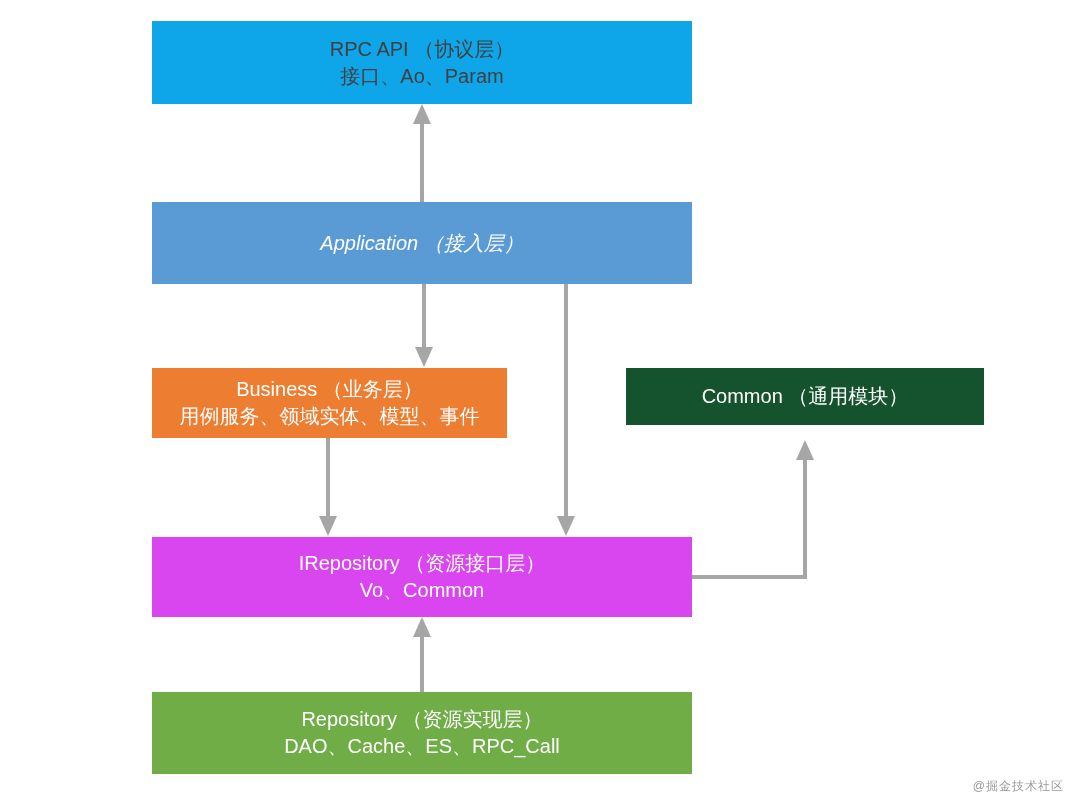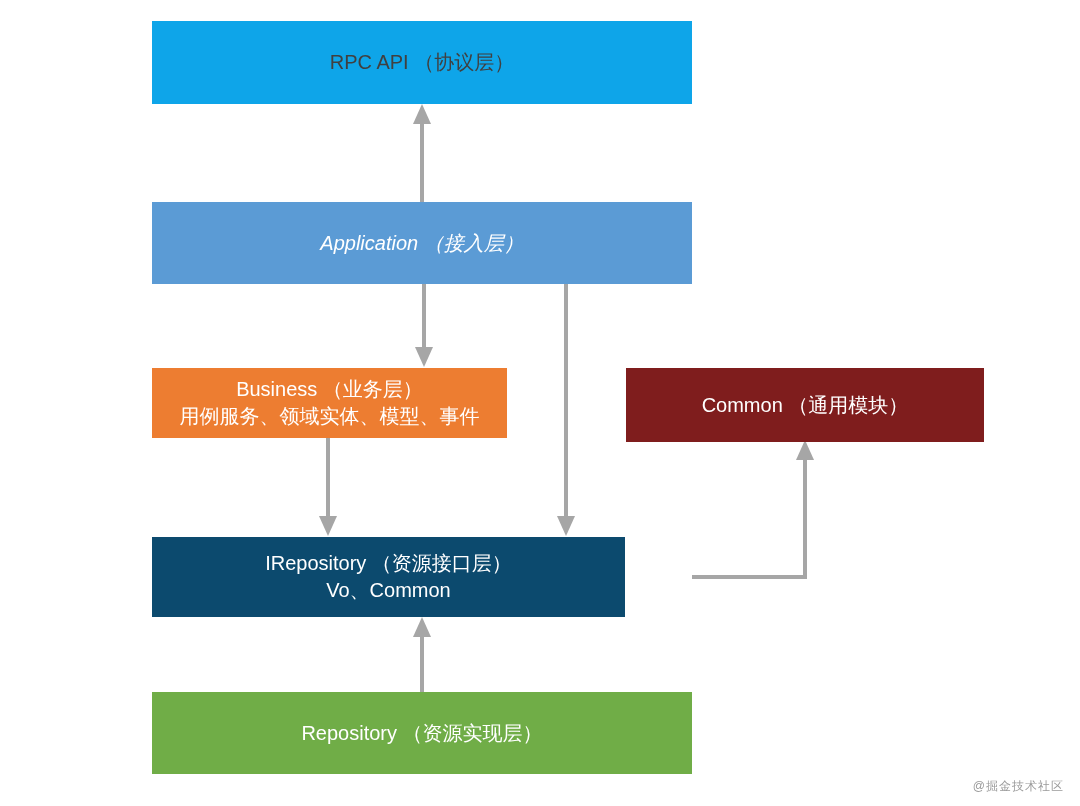--- a/index.html
+++ b/index.html
@@ -38,26 +38,26 @@
   }
   .box-application {
     left: 152px; top: 202px; width: 540px; height: 82px;
     background: #5B9BD5; color: #FFFFFF; font-style: italic;
   }
   .box-business {
     left: 152px; top: 368px; width: 355px; height: 70px;
     background: #ED7D31; color: #FFFFFF; align-items: flex-end;
   }
   .box-common {
-    left: 626px; top: 368px; width: 358px; height: 74px;
-    background: #7f1d1d; color: #FFFFFF;
+    left: 626px; top: 368px; width: 358px; height: 57px;
+    background: #14532d; color: #FFFFFF;
   }
   .box-irepository {
-    left: 152px; top: 537px; width: 473px; height: 80px;
-    background: #0c4a6e; color: #FFFFFF;
+    left: 152px; top: 537px; width: 540px; height: 80px;
+    background: #d946ef; color: #FFFFFF;
   }
   .box-repository {
     left: 152px; top: 692px; width: 540px; height: 82px;
     background: #70AD47; color: #FFFFFF;
   }
   .watermark {
     position: absolute;
     right: 16px;
     bottom: 11px;
     font-size: 12px;
@@ -98,20 +98,21 @@
     </g>
 
     <g>
       <polyline points="692,577 805,577 805,457" fill="none" stroke="#A6A6A6" stroke-width="4"></polyline>
       <polygon points="805,440 796,460 814,460" fill="#A6A6A6"></polygon>
     </g>
   </svg>
 
   <div class="box box-rpc-api">
     <div class="box-title">RPC API （协议层）</div>
+    <div class="box-subtitle">接口、Ao、Param</div>
   </div>
 
   <div class="box box-application">
     <div class="box-title">Application （接入层）</div>
   </div>
 
   <div class="box box-business">
     <div class="box-title">Business （业务层）</div>
     <div class="box-subtitle">用例服务、领域实体、模型、事件</div>
   </div>
@@ -120,17 +121,18 @@
     <div class="box-title">Common （通用模块）</div>
   </div>
 
   <div class="box box-irepository">
     <div class="box-title">IRepository （资源接口层）</div>
     <div class="box-subtitle">Vo、Common</div>
   </div>
 
   <div class="box box-repository">
     <div class="box-title">Repository （资源实现层）</div>
+    <div class="box-subtitle">DAO、Cache、ES、RPC_Call</div>
   </div>
 
   <div class="watermark">@掘金技术社区</div>
 
 </div>
 
 </body></html>

